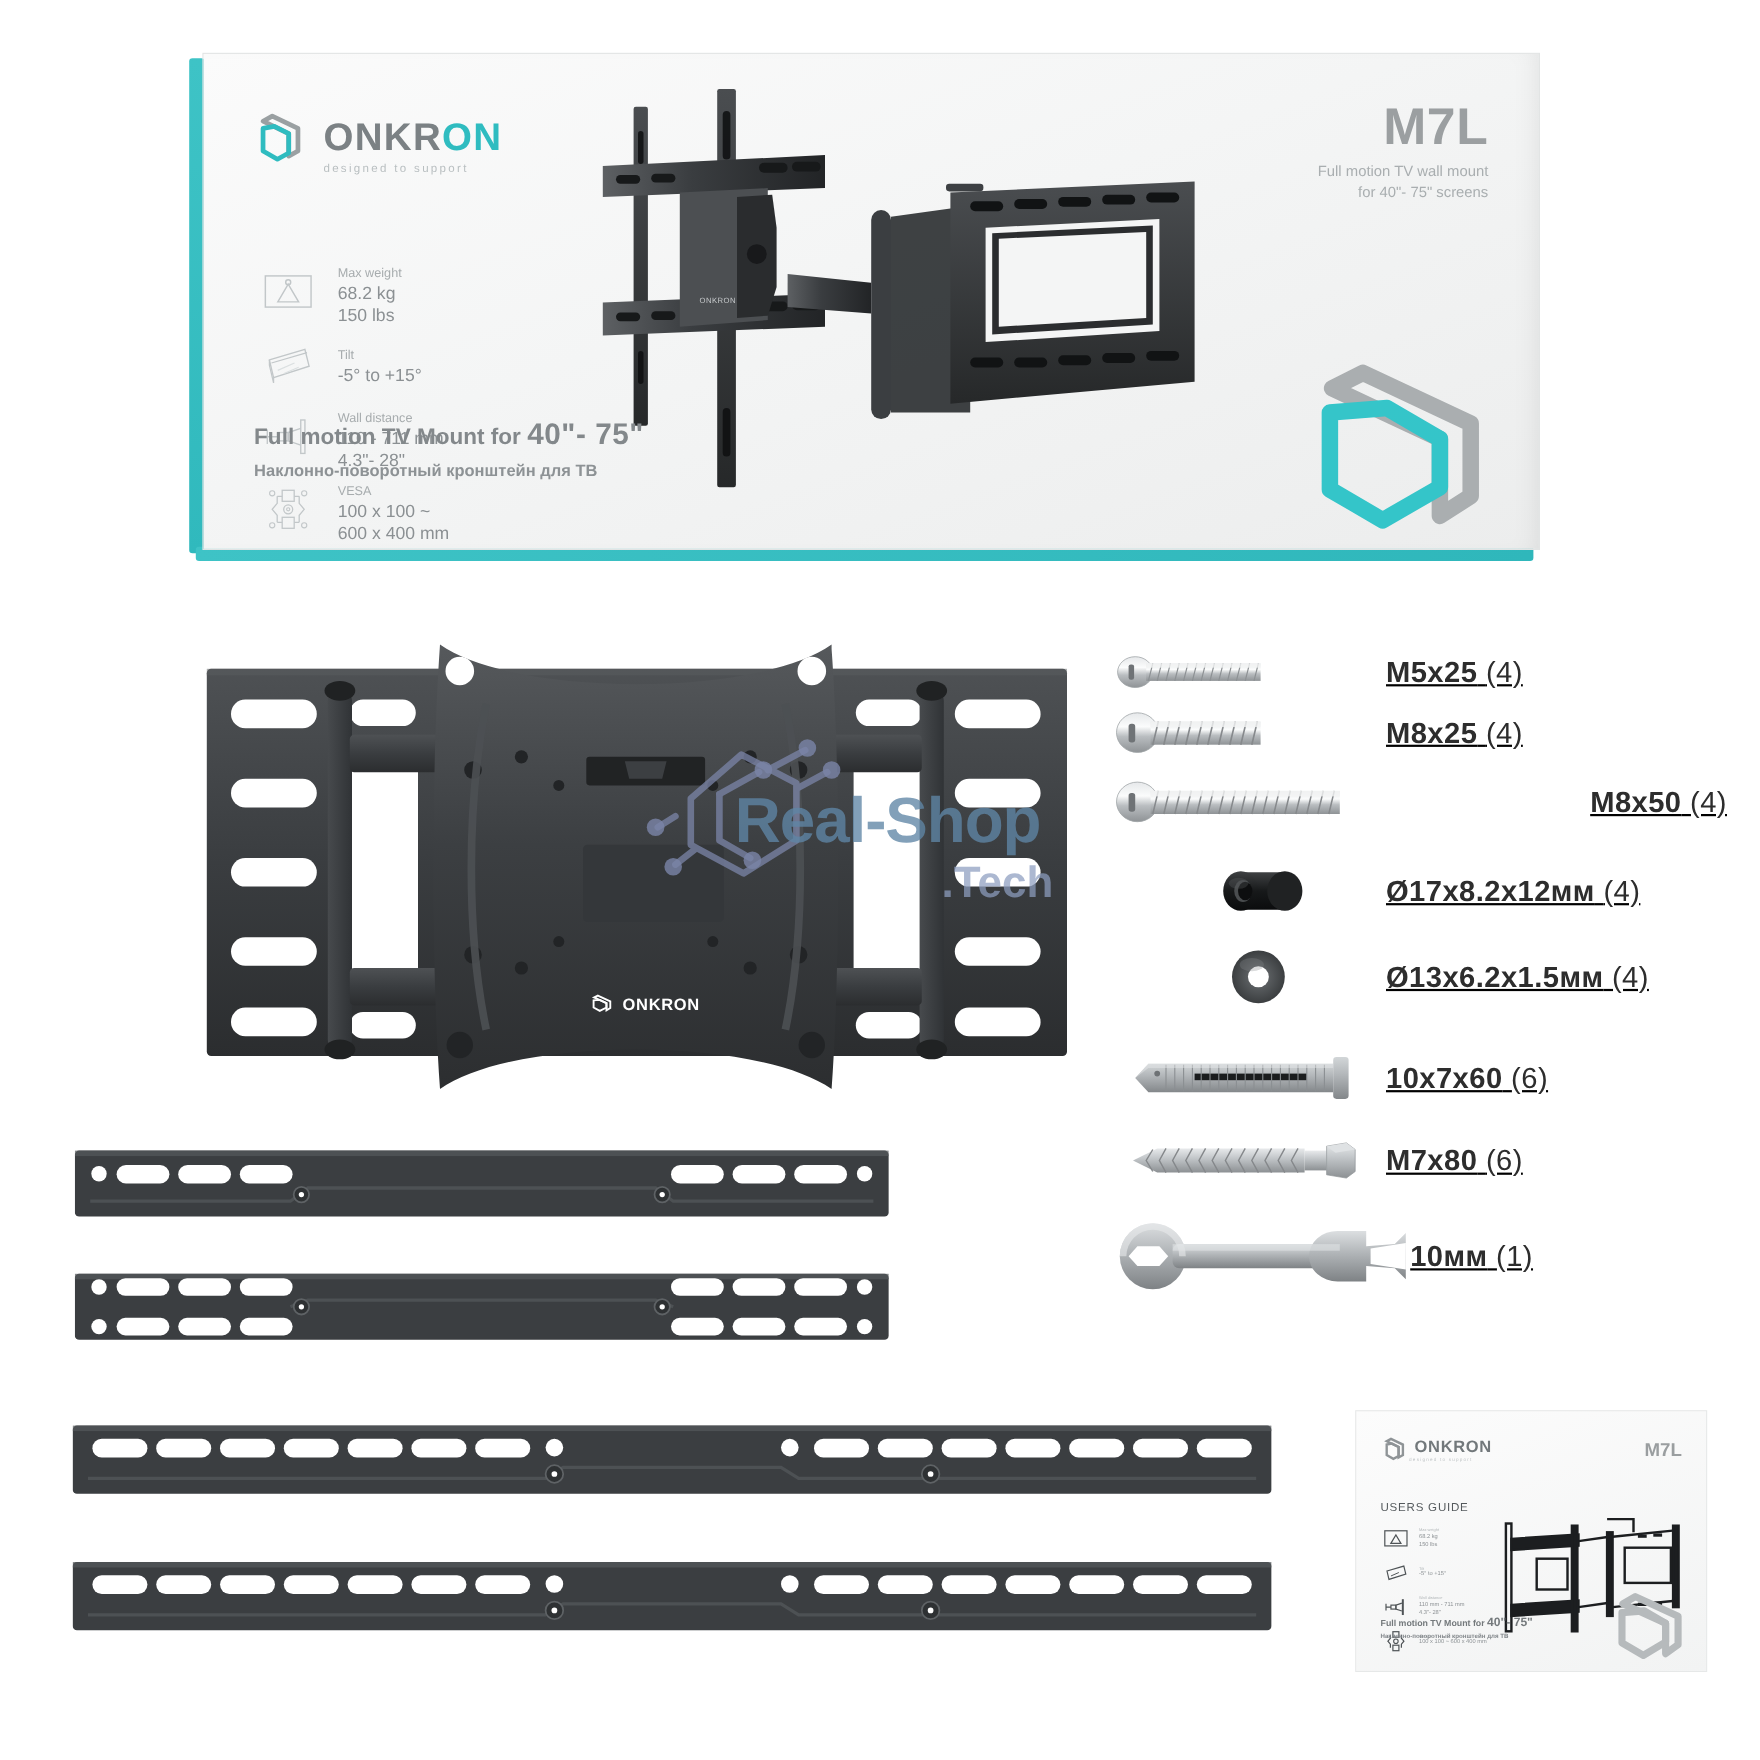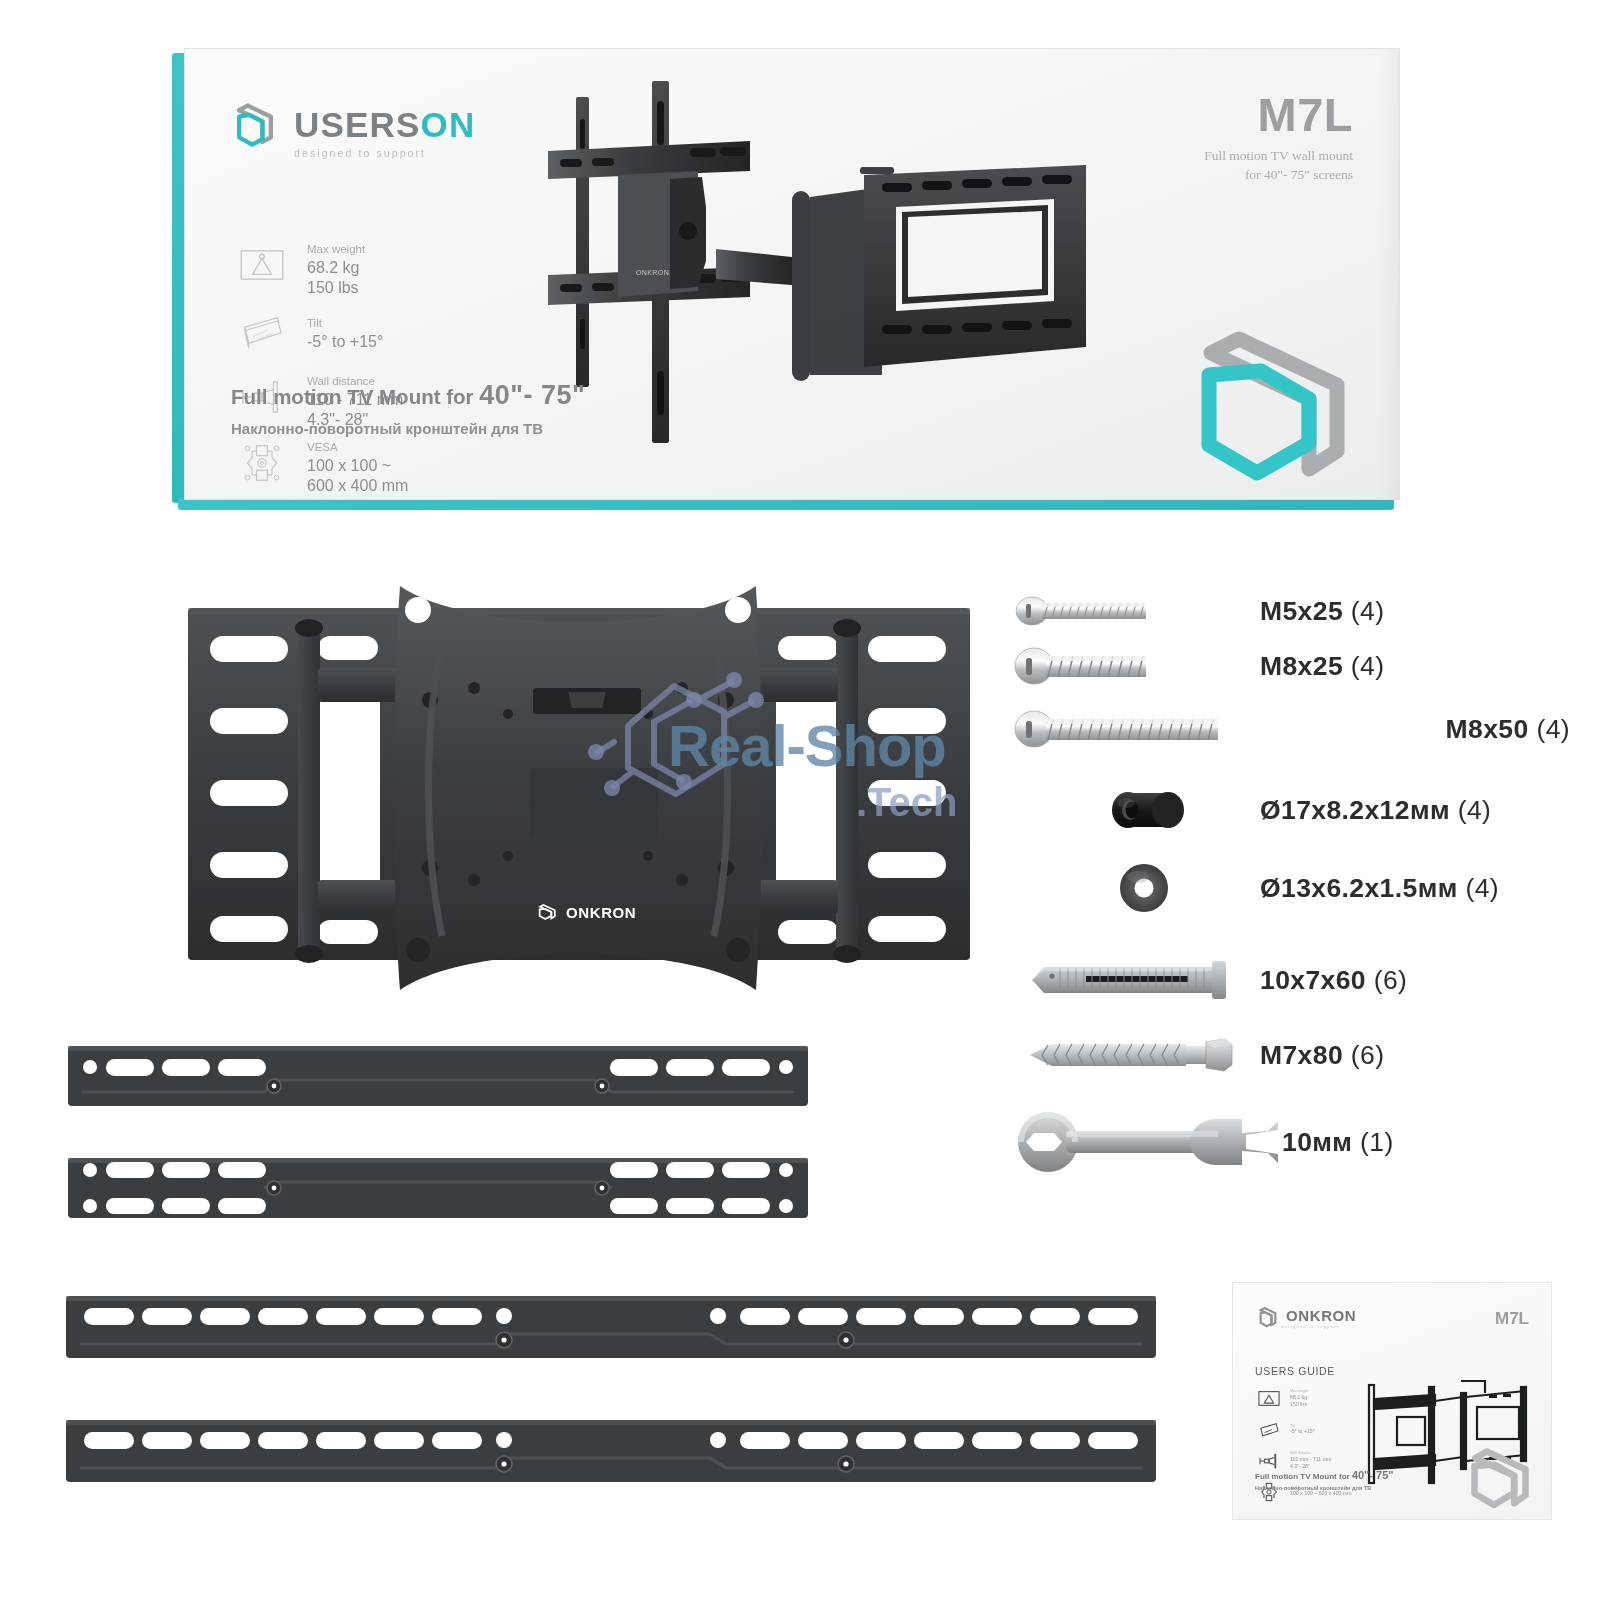--- a/index.html
+++ b/index.html
@@ -42,21 +42,21 @@
   .onk-logo { position: absolute; left: 42px; top: 50px; display: flex; align-items: flex-start; }
   .onk-mark { width: 56px; height: 56px; position: relative; flex: none; }
   .onk-txt { margin-left: 11px; padding-top: 8px; }
   .onk-word { font-size: 35px; letter-spacing: 1.2px; font-weight: bold; color: #7b8184; line-height: 1; }
   .onk-word .tealc { color: #2fbcc0; }
   .onk-tag { font-size: 10.5px; color: #b9bfc1; letter-spacing: 2.1px; margin-top: 5px; }
 
   
   .model-blk { position: absolute; right: 46px; top: 44px; text-align: right; }
   .model-name { font-size: 47px; font-weight: bold; color: #9b9fa1; letter-spacing: .5px; line-height: .95; }
-  .model-sub { font-size: 13.5px; color: #a9aeb0; line-height: 1.42; margin-top: 8px; font-family: Liberation Serif, serif; }
+  .model-sub { font-size: 13.5px; color: #a9aeb0; line-height: 1.42; margin-top: 8px; }
 
   
   .specs { position: absolute; left: 46px; top: 192px; }
   .spec-row { display: flex; align-items: flex-start; margin-bottom: 14px; height: 52px; }
   .spec-ico { width: 62px; flex: none; display: flex; align-items: center; justify-content: center; height: 48px; }
   .spec-txt { padding-left: 14px; padding-top: 1px; }
   .spec-h { font-size: 11.5px; color: #a7acae; line-height: 1.35; }
   .spec-v { font-size: 16px; color: #8b9093; line-height: 1.3; }
 
   
@@ -75,21 +75,21 @@
   .parts { position: absolute; left: 0; top: 540px; width: 1600px; height: 1060px; }
 
   
   .assembly { position: absolute; left: 178px; top: 40px; width: 800px; height: 420px; }
 
   
   .rail { position: absolute; }
 
   
   .hw-list { position: absolute; left: 1010px; top: 48px; width: 560px; }
-  .hw-row { position: relative; display: flex; align-items: center; margin-bottom: 6px; }
+  .hw-row { position: relative; display: flex; align-items: center; margin-bottom: 6px; text-decoration: underline; }
   .hw-pic { flex: none; display: flex; align-items: center; }
   .hw-label { font-size: 26.5px; font-weight: bold; color: #2d2d2d; letter-spacing: .4px; white-space: nowrap; }
   .hw-label .qty { font-weight: normal; }
 
   
   .manual {
     position: absolute; left: 1232px; top: 742px;
     width: 320px; height: 238px;
     background: linear-gradient(160deg,#fcfcfc,#f2f3f3);
     border: 1px solid #e6e8e8;
@@ -142,21 +142,21 @@
   <div class="box-face">
 
     <div class="onk-logo">
       <div class="onk-mark">
         <svg viewBox="0 0 60 60" width="56" height="56">
           <path d="M22 7 L47 19 L47 41 L38 46 L38 24 L13 12 Z" fill="none" stroke="#9aa0a2" stroke-width="4.6" stroke-linejoin="round"></path>
           <path d="M13 19 L13 41 L27 49 L38 43 L38 24 L24 17 Z" fill="none" stroke="#2fbcc0" stroke-width="4.6" stroke-linejoin="round"></path>
         </svg>
       </div>
       <div class="onk-txt">
-        <div class="onk-word"><span>USERS</span><span class="tealc">ON</span></div>
+        <div class="onk-word"><span>ONKR</span><span class="tealc">ON</span></div>
         <div class="onk-tag">designed to support</div>
       </div>
     </div>
 
     <div class="model-blk">
       <div class="model-name">M7L</div>
       <div class="model-sub">
         <div>Full motion TV wall mount</div>
         <div>for 40"- 75" screens</div>
       </div>

